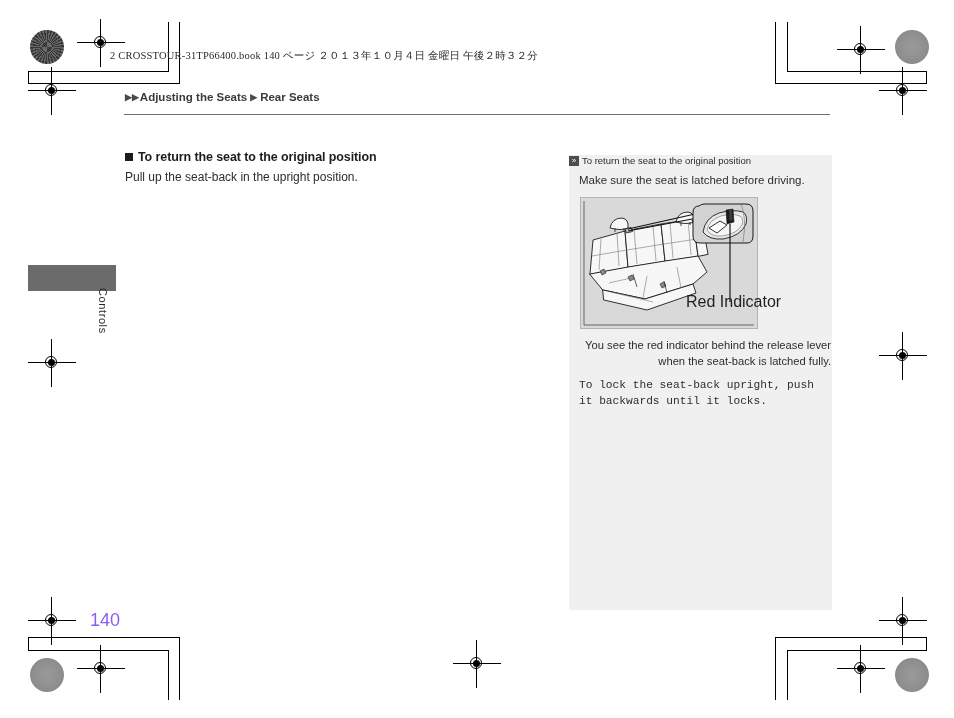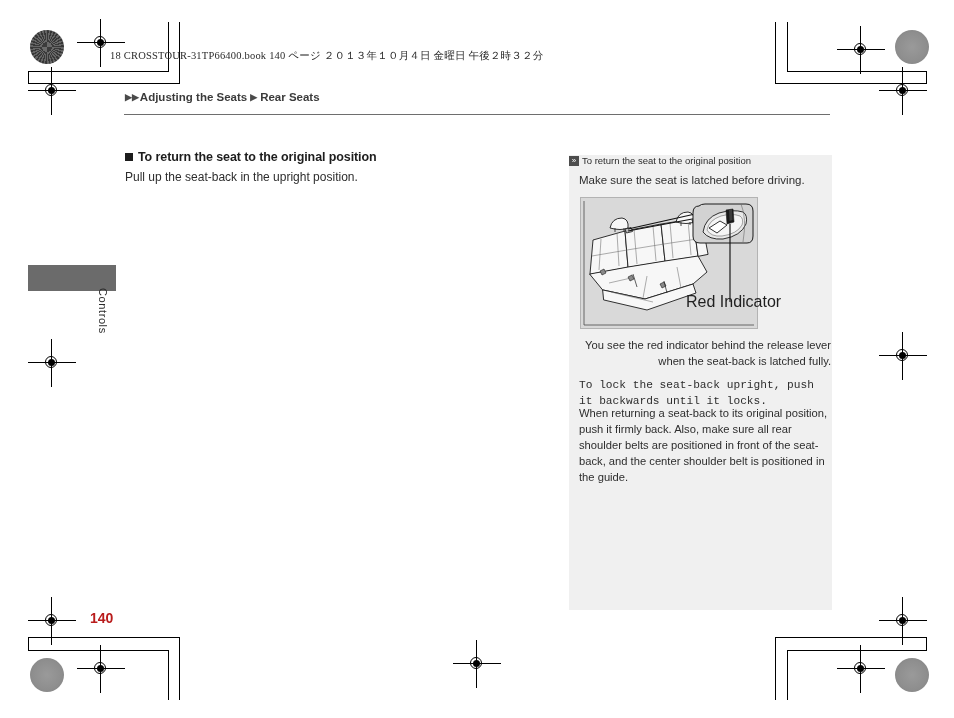--- a/index.html
+++ b/index.html
@@ -246,23 +246,23 @@
   }
   .para-1 { top: 183px; text-align: right; }
   .para-2 { top: 223px; font-family: Liberation Mono, monospace; }
   .para-3 { top: 251px; }
 
   
   .page-num {
     position: absolute;
     left: 90px;
     top: 610px;
-    font-size: 14px;
-    font-weight: bold;
-    color: #b91c1c;
+    font-size: 18px;
+    font-weight: normal;
+    color: #8b5cf6;
   }
 </style>
 </head>
 <body>
 
 <div class="mark-line crop-v" style="left:168px; top:22px; height:50px;"></div>
 <div class="mark-line crop-v" style="left:179px; top:22px; height:62px;"></div>
 <div class="mark-line crop-h" style="left:28px; top:71px; width:141px;"></div>
 <div class="mark-line crop-h" style="left:28px; top:83px; width:152px;"></div>
 <div class="mark-line crop-v" style="left:28px; top:71px; height:13px;"></div>
@@ -351,21 +351,21 @@
     <div class="dot"></div>
 </div>
 <div class="reg-target" style="left:464px; top:651px;">
   <div class="hair-h"></div>
     <div class="hair-v"></div>
     <div class="ring"></div>
     <div class="dot"></div>
 </div>
 
 <div class="doc-header">
-  <span>18 CROSSTOUR-31TP66400.book   140 ページ   ２０１３年１０月４日   金曜日   午後２時３２分</span>
+  <span>2 CROSSTOUR-31TP66400.book   140 ページ   ２０１３年１０月４日   金曜日   午後２時３２分</span>
 </div>
 
 <div class="breadcrumb">
   <span class="tri">▶▶</span>
   <span class="crumb-label">Adjusting the Seats</span>
   <span class="tri mid">▶</span>
   <span class="crumb-label">Rear Seats</span>
 </div>
 <div class="rule"></div>
 
@@ -481,16 +481,15 @@
         <path d="M3 3 L3 127"></path>
         <path d="M3 127 L173 127"></path>
       </g>
     </svg>
   </div>
 
   <div class="fig-caption">Red Indicator</div>
 
   <div class="side-para para-1">You see the red indicator behind the release lever when the seat-back is latched fully.</div>
   <div class="side-para para-2">To lock the seat-back upright, push it backwards until it locks.</div>
-  <div class="side-para para-3">When returning a seat-back to its original position, push it firmly back. Also, make sure all rear shoulder belts are positioned in front of the seat-back, and the center shoulder belt is positioned in the guide.</div>
 </div>
 
 <div class="page-num">140</div>
 
 </body></html>

